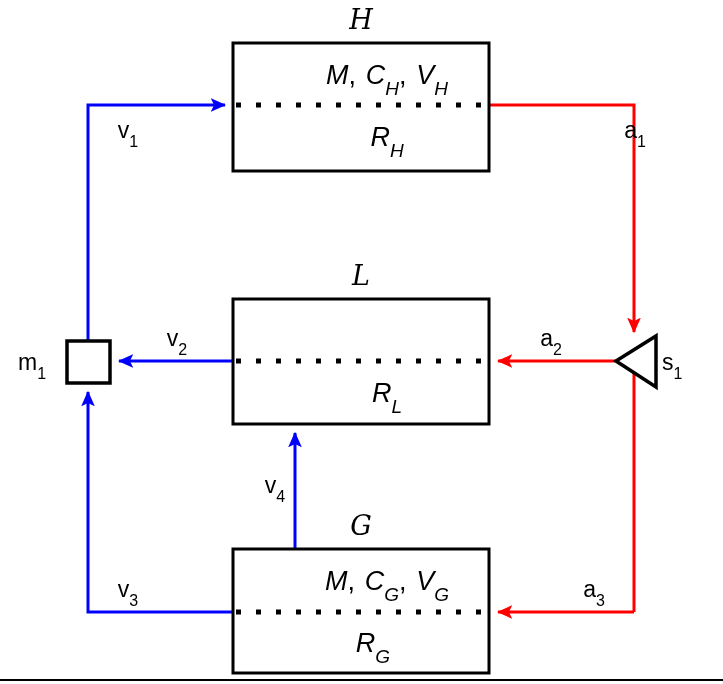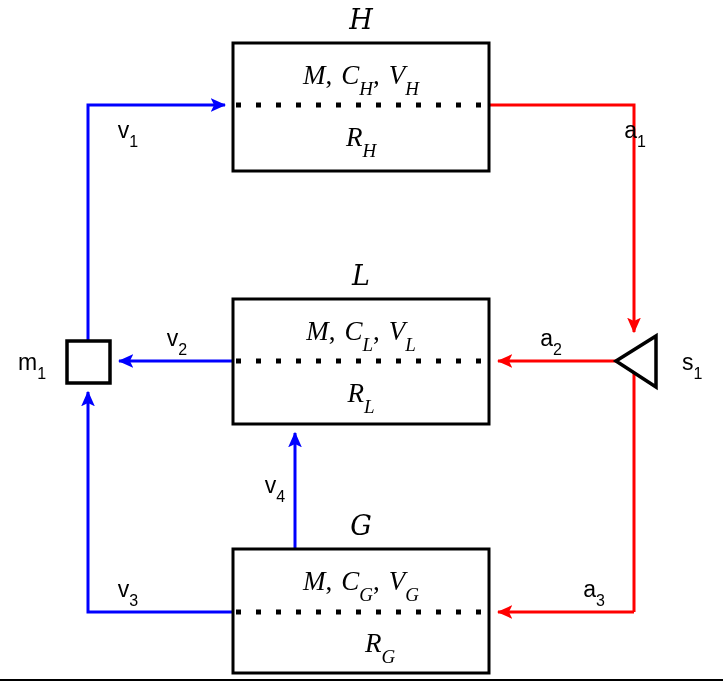--- a/index.html
+++ b/index.html
@@ -63,23 +63,24 @@
     stroke-width: 2;
   }
   
   .lbl {
     position: absolute;
     color: #000000;
     white-space: nowrap;
     line-height: 1;
   }
   .math {
-    font-family: Liberation Serif, serif;
+    font-family: Liberation Sans, sans-serif;
     font-style: italic;
     font-size: 27px;
+    margin-left: 26px;
   }
   .math .sub {
     font-size: 19px;
     font-style: italic;
   }
   .math .pun {
     font-style: normal;
   }
   .boxname {
     font-family: "DejaVu Serif", "Liberation Serif", serif;
@@ -179,35 +180,30 @@
 
   <div class="lbl math ctr" style="left:361px; top:62px;">
     <span>M</span><span class="pun">,</span> 
     <span>C</span><span class="sub">H</span><span class="pun">,</span> 
     <span>V</span><span class="sub">H</span>
   </div>
   <div class="lbl math ctr" style="left:361px; top:124px;">
     <span>R</span><span class="sub">H</span>
   </div>
 
-  <div class="lbl math ctr" style="left:361px; top:318px;">
-    <span>M</span><span class="pun">,</span> 
-    <span>C</span><span class="sub">L</span><span class="pun">,</span> 
-    <span>V</span><span class="sub">L</span>
-  </div>
   <div class="lbl math ctr" style="left:361px; top:380px;text-align:center;">
     <span>R</span><span class="sub">L</span>
   </div>
 
   <div class="lbl math ctr" style="left:361px; top:568px;">
     <span>M</span><span class="pun">,</span> 
     <span>C</span><span class="sub">G</span><span class="pun">,</span> 
     <span>V</span><span class="sub">G</span>
   </div>
-  <div class="lbl math ctr" style="left:380px; top:630px;">
+  <div class="lbl math ctr" style="left:347px; top:630px;">
     <span>R</span><span class="sub">G</span>
   </div>
 
   <div class="lbl flowlbl ctr" style="left:128px; top:119px;">
     <span>v</span><span class="sub">1</span>
   </div>
 
   <div class="lbl flowlbl ctr" style="left:177px; top:327px;">
     <span>v</span><span class="sub">2</span>
   </div>
@@ -229,17 +225,17 @@
   </div>
 
   <div class="lbl flowlbl ctr" style="left:594px; top:578px;text-align:right;">
     <span>a</span><span class="sub">3</span>
   </div>
 
   <div class="lbl flowlbl" style="left:18px; top:351px;">
     <span>m</span><span class="sub">1</span>
   </div>
 
-  <div class="lbl flowlbl" style="left:662px; top:351px;margin-left:20px;">
+  <div class="lbl flowlbl" style="left:662px; top:351px;">
     <span>s</span><span class="sub">1</span>
   </div>
 
 </div>
 
 </body></html>

